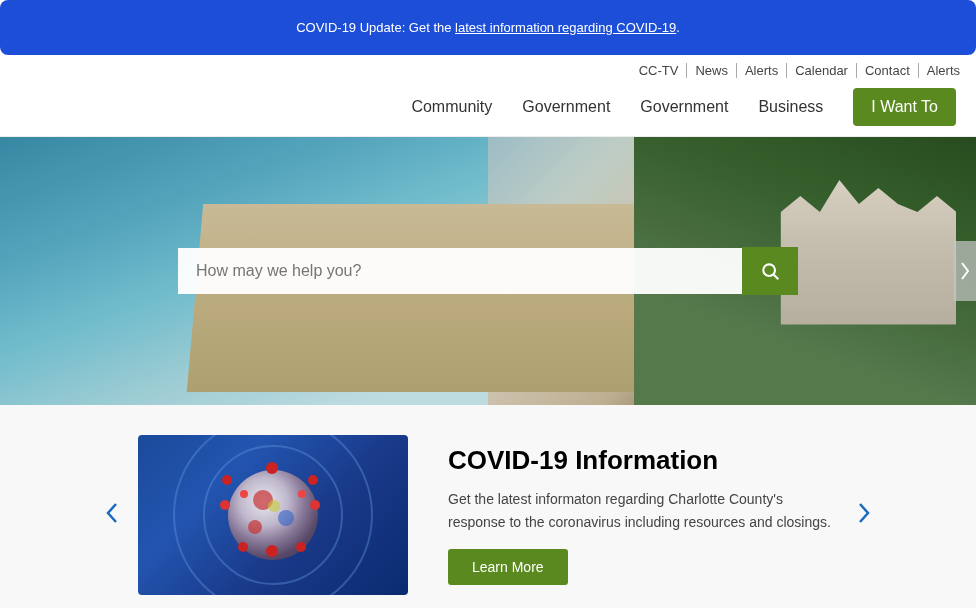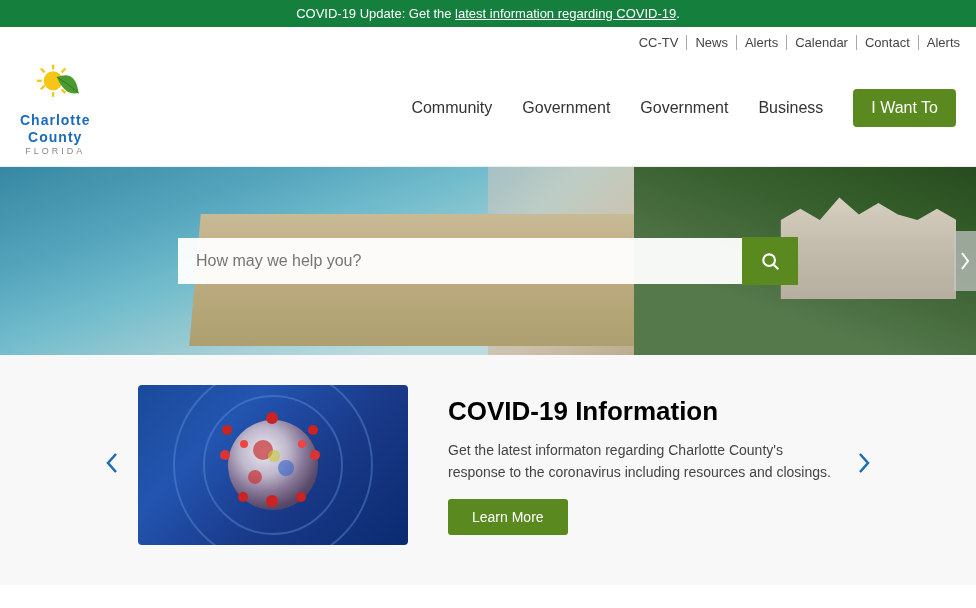--- a/index.html
+++ b/index.html
@@ -1,24 +1,25 @@
 <!DOCTYPE html>
 <html><head>
   <meta charset="utf-8">
   <style>
     * { margin: 0; padding: 0; box-sizing: border-box; }
     body { font-family: Arial, sans-serif; width: 976px; overflow-x: hidden; background: #fff; }
 
     
     .covid-banner {
-      background: #15803d;
+      background: #1d4ed8;
       color: #fff;
       text-align: center;
-      padding: 6px 10px;
+      padding: 20px 10px;
       font-size: 13px;
+      border-radius: 8px;
     }
     .covid-banner a {
       color: #fff;
       text-decoration: underline;
     }
 
     
     .utility-nav {
       display: flex;
       justify-content: flex-end;
@@ -96,21 +97,21 @@
       border-radius: 4px;
       font-size: 16px;
       font-weight: 600;
       cursor: pointer;
     }
 
     
     .hero {
       position: relative;
       width: 100%;
-      height: 188px;
+      height: 268px;
       overflow: hidden;
       background: #6a9ab0;
     }
     .hero-bg {
       width: 100%;
       height: 100%;
       background: linear-gradient(
         135deg,
         #4a8ca0 0%,
         #5a9eb5 20%,
@@ -315,42 +316,20 @@
   <span>CC-TV</span>
   <span>News</span>
   <span>Alerts</span>
   <span>Calendar</span>
   <span>Contact</span>
   <span style="border-right:none;">Alerts</span>
 </div>
 
 <header class="main-header">
 
-  <div class="logo-area">
-    <svg class="logo-sun-leaf" viewBox="0 0 60 55">
-
-      <circle cx="28" cy="22" r="10" fill="#f5c518"></circle>
-      <line x1="28" y1="5" x2="28" y2="10" stroke="#f5c518" stroke-width="2.5"></line>
-      <line x1="28" y1="34" x2="28" y2="39" stroke="#f5c518" stroke-width="2.5"></line>
-      <line x1="11" y1="22" x2="16" y2="22" stroke="#f5c518" stroke-width="2.5"></line>
-      <line x1="40" y1="22" x2="45" y2="22" stroke="#f5c518" stroke-width="2.5"></line>
-      <line x1="15" y1="9" x2="19" y2="13" stroke="#f5c518" stroke-width="2.5"></line>
-      <line x1="37" y1="31" x2="41" y2="35" stroke="#f5c518" stroke-width="2.5"></line>
-      <line x1="41" y1="9" x2="37" y2="13" stroke="#f5c518" stroke-width="2.5"></line>
-      <line x1="15" y1="31" x2="19" y2="27" stroke="#f5c518" stroke-width="2.5"></line>
-
-      <path d="M32,18 Q52,10 55,35 Q40,38 32,18 Z" fill="#4a9a30"></path>
-      <path d="M32,18 Q44,25 55,35" stroke="#2a7a18" stroke-width="1" fill="none"></path>
-    </svg>
-    <div class="logo-text">
-      <div class="charlotte">Charlotte</div>
-      <div class="county">County</div>
-      <div class="florida">FLORIDA</div>
-    </div>
-  </div>
 
   <nav class="main-nav">
     <a href="#">Community</a>
     <a href="#">Government</a>
     <a href="#">Government</a>
     <a href="#">Business</a>
     <a class="i-want-to-btn" href="#">I Want To</a>
   </nav>
 </header>
 

